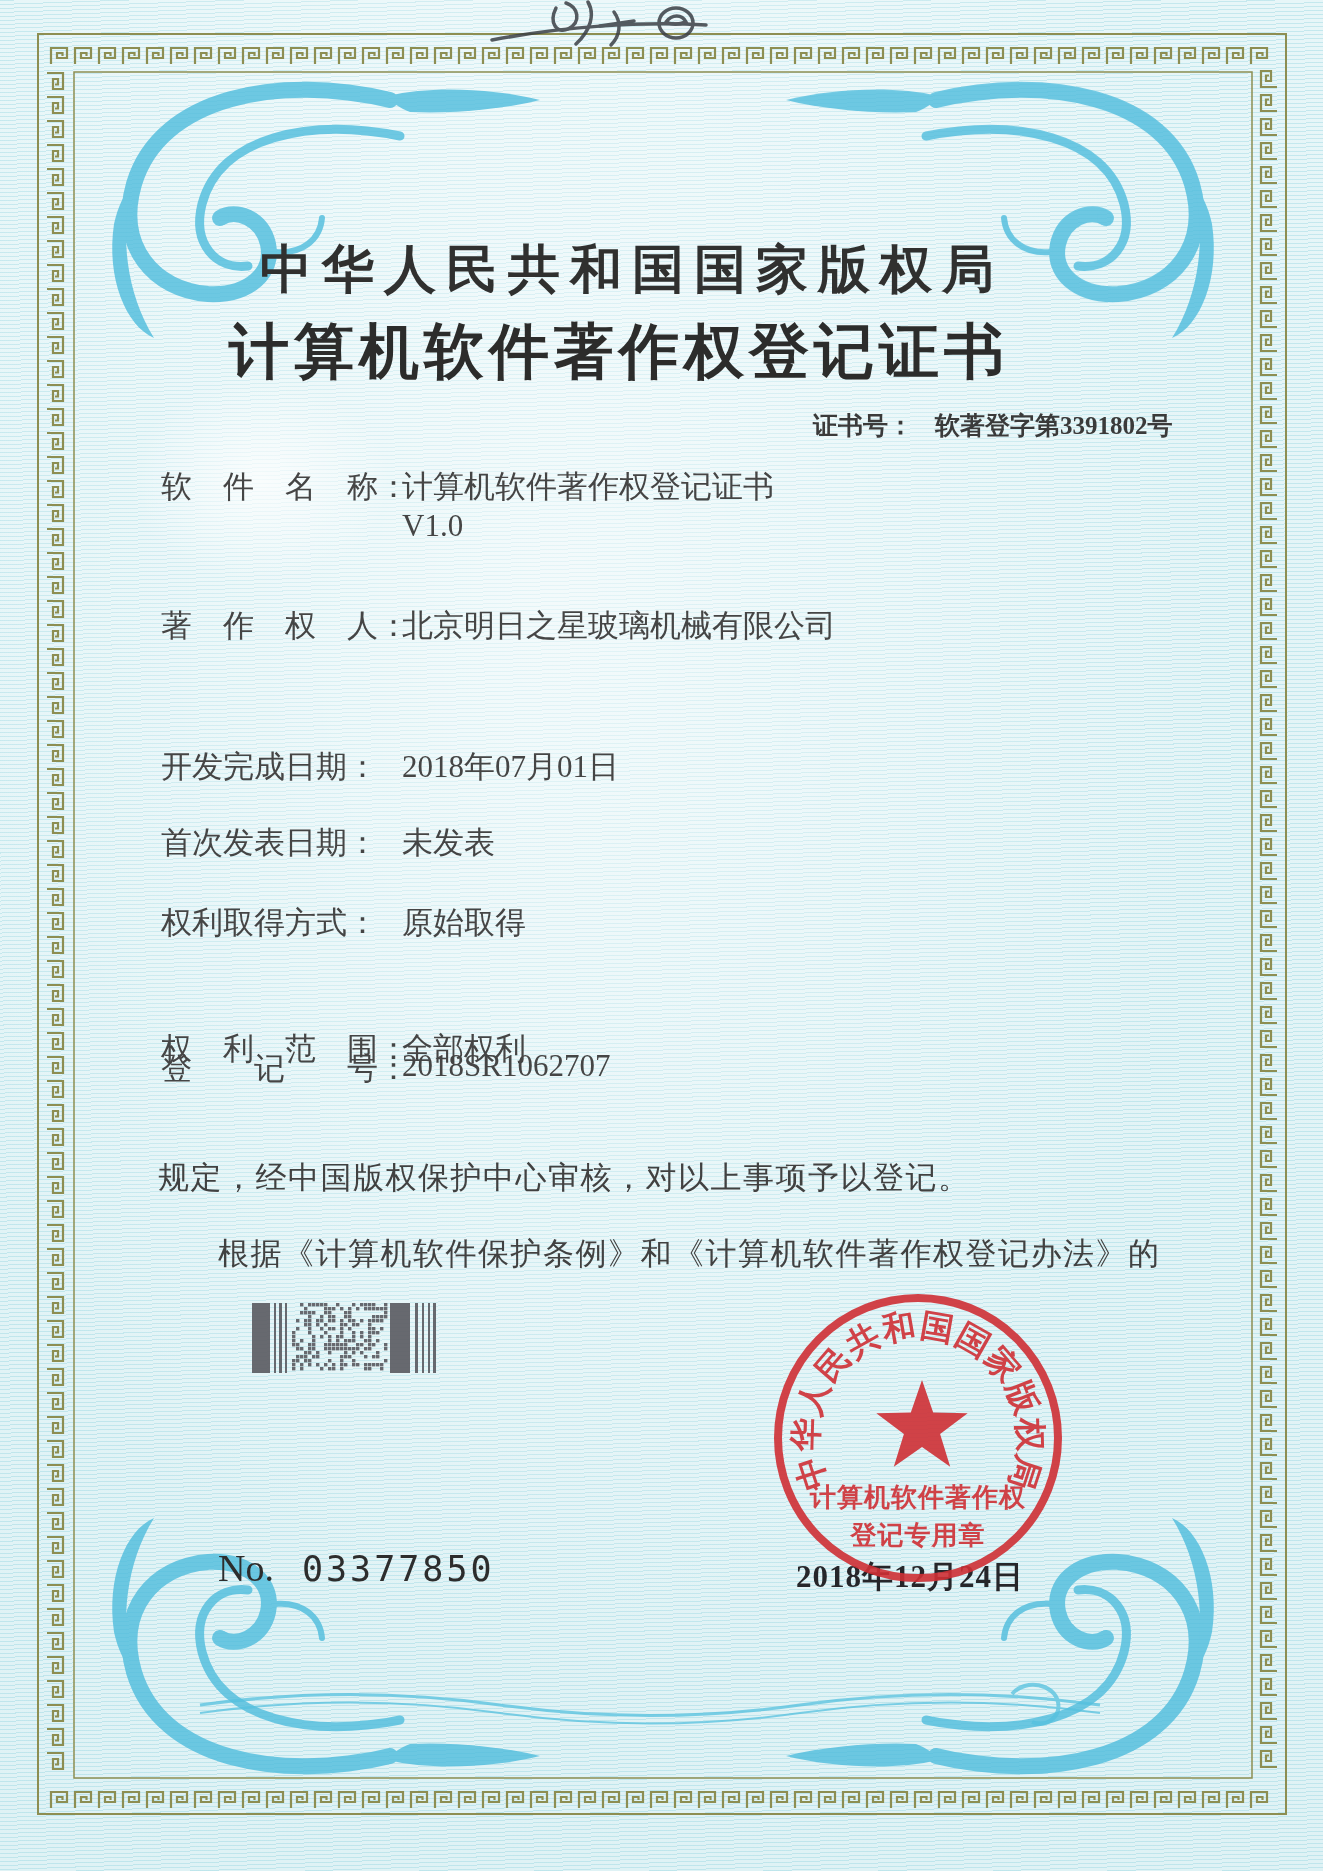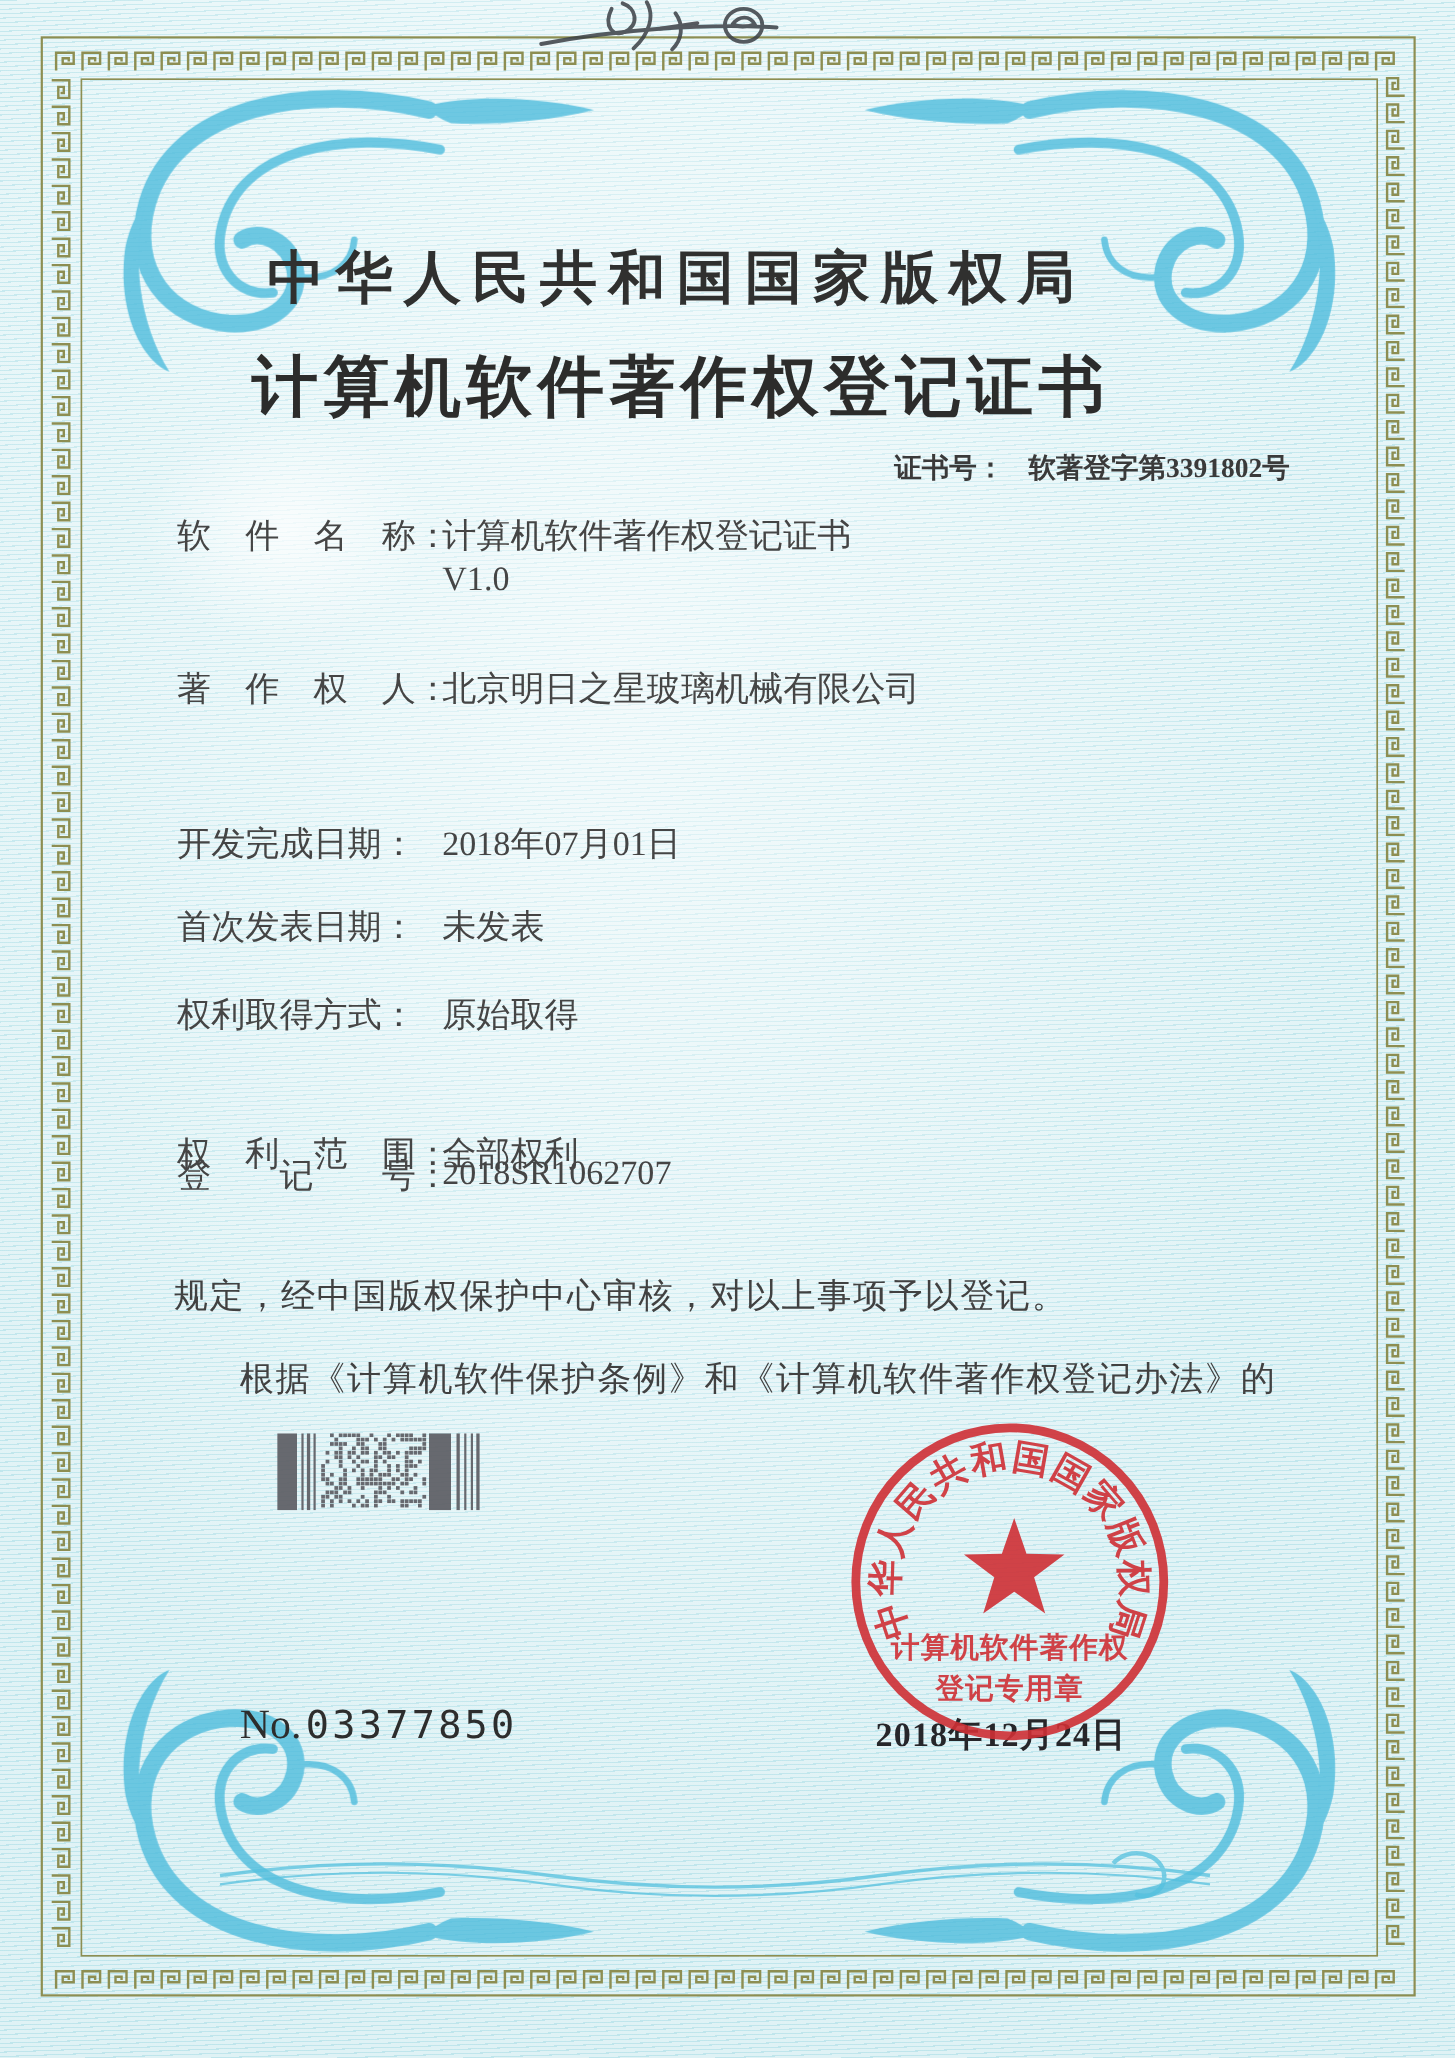--- a/index.html
+++ b/index.html
@@ -10,21 +10,21 @@
       radial-gradient(ellipse at 42% 32%, rgba(255,255,255,.55), rgba(255,255,255,0) 62%),
       repeating-linear-gradient(178deg,
         rgba(128,205,218,.34) 0px, rgba(128,205,218,.34) 1px,
         rgba(255,255,255,0) 1px, rgba(255,255,255,0) 4px),
       linear-gradient(#e7f6f8, #dff2f5);
   }
   .abs { position:absolute; }
   #deco { left:0; top:0; z-index:1; }
   #content-layer { position:absolute; inset:0; z-index:2; }
   .title-1 {
-    left:0; top:218px; width:1230px; text-align:center; margin:0;
+    left:0; top:218px; width:1230px; text-align:center; margin:17px;
     font-size:52px; font-weight:700; letter-spacing:10px; color:#30302f;
   }
   .title-2 {
     left:0; top:308px; width:1230px; text-align:center; margin:4px;
     font-size:60px; font-weight:700; letter-spacing:5px; color:#2c2c2b;
   }
   .cert-no { left:813px; top:409px; font-size:25px; color:#3a3a3a; white-space:nowrap; }
   .cert-no .lbl { font-weight:700; margin-right:22px; }
   .cert-no .val { font-weight:700; }
   .field-row { position:absolute; left:161px; font-size:31px; color:#454545; white-space:nowrap; }
@@ -32,21 +32,21 @@
   .field-value { margin-left:15px; }
   .field-value2 { margin-left:241px; }
   .statement { left:158px; top:1140px; width:1060px; font-size:31px; color:#414141;
     line-height:76px; letter-spacing:1.5px; }
   .statement .ln { white-space:nowrap; }
   .statement .ln.first { text-indent:60px; }
   .issue-date { left:796px; top:1556px; font-size:31px; font-weight:600;
     letter-spacing:1px; color:#26262a; z-index:4; white-space:nowrap; }
   .serial { left:218px; top:1546px; font-size:38px; color:#2d2d2d; white-space:nowrap; }
   .serial .num { font-family:"DejaVu Sans Mono","Liberation Mono",monospace;
-    font-size:35px; letter-spacing:3px; margin-left:4px; }
+    font-size:35px; letter-spacing:3px; margin-left:28px; }
   #seal-svg { left:768px; top:1288px; z-index:3; opacity:.9; }
   #barcode-svg { left:252px; top:1303px; z-index:2; }
   #handwriting-svg { left:0; top:0; z-index:5; }
   .watermark { left:128px; top:378px; width:264px; height:206px; z-index:1;
     background:radial-gradient(closest-side, rgba(255,255,255,.7), rgba(255,255,255,0)); }
 </style>
 </head>
 <body>
 
 <svg id="deco" class="abs" width="1323" height="1871" viewBox="0 0 1323 1871">

